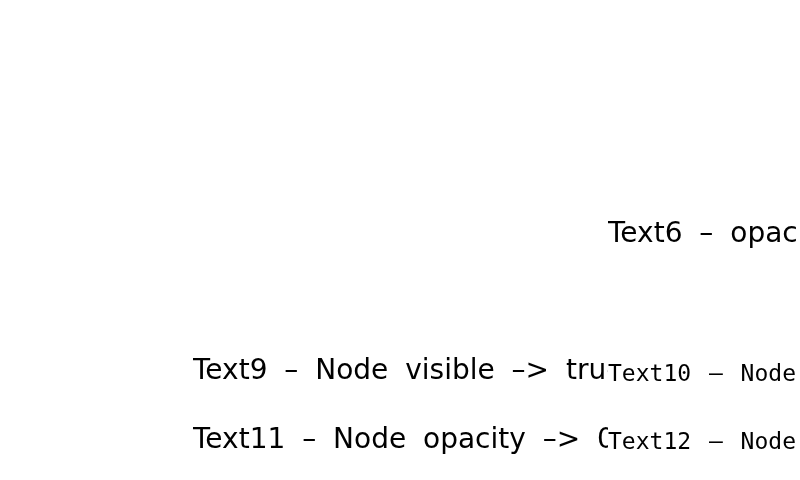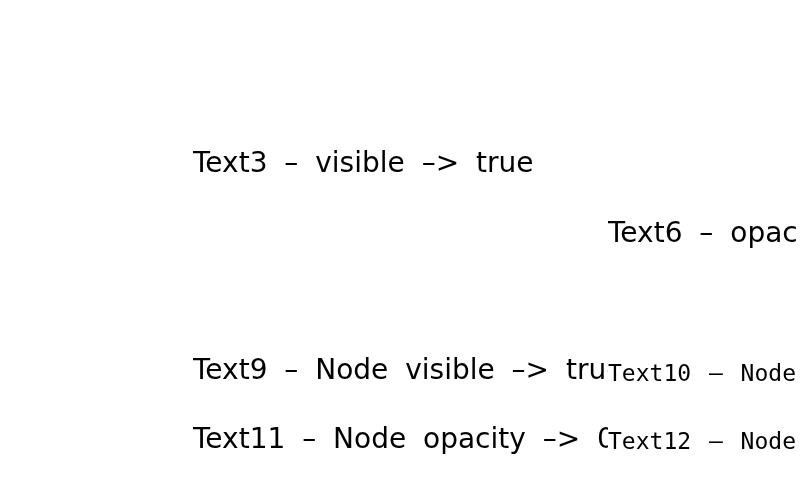--- a/index.html
+++ b/index.html
@@ -31,21 +31,20 @@
   .t6  { left: 608px; top: 216px; }
   .t9  { left: 193px; top: 353px; width: 415px; }
   .t10 { left: 608px; top: 360px; }
   .t11 { left: 193px; top: 422px; width: 415px; }
   .t12 { left: 608px; top: 428px; }
 </style>
 </head>
 <body>
 
 <div id="canvas">
-  <div class="txt t3">Text3 – visible –&gt; true</div>
 
   <div class="txt t6">Text6 – opacity</div>
 
   <div class="txt t9">Text9 – Node visible –&gt; true</div>
 
   <div class="txt mono t10">Text10 – Node visible</div>
 
   <div class="txt t11">Text11 – Node opacity –&gt; 0.5</div>
 
   <div class="txt mono t12">Text12 – Node opacity</div>

